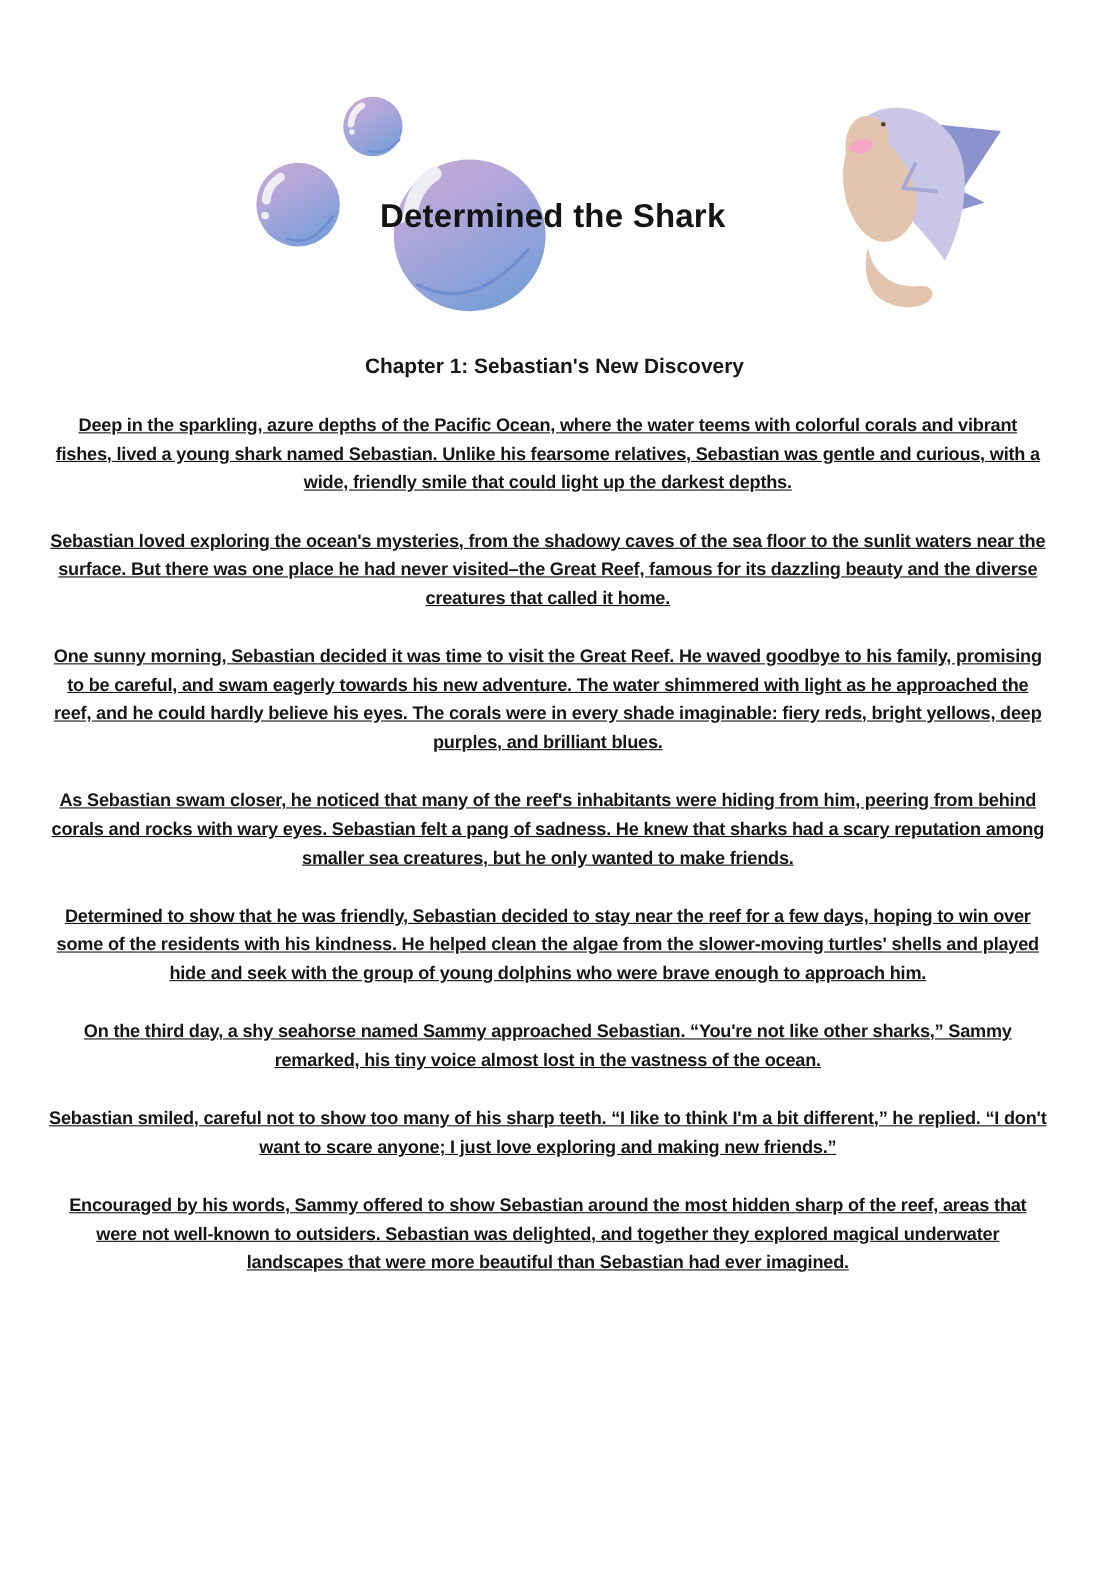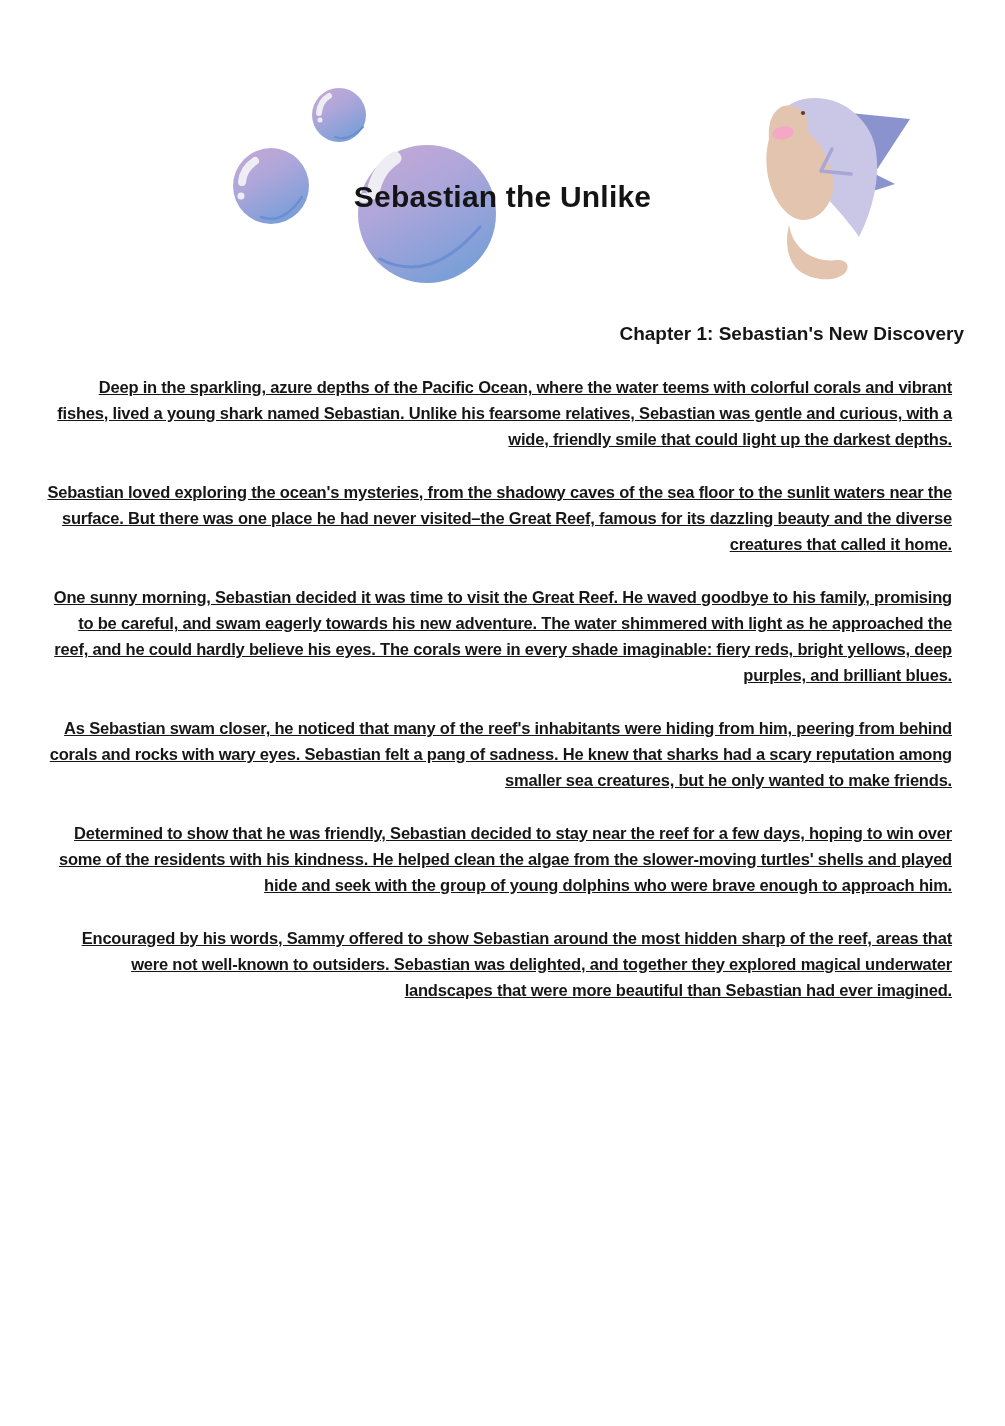--- a/index.html
+++ b/index.html
@@ -26,21 +26,21 @@
     position: absolute; left: 0; right: 0; top: 160px;
     text-align: center; z-index: 3;
     font-size: 30px; font-weight: bold;
     letter-spacing: 0.2px;
     color: #141414;
   }
 
   
   .story {
     position: absolute; left: 44px; right: 41px; top: 321px;
-    text-align: right;
+    text-align: center;
     font-size: 16.5px; font-weight: bold;
     line-height: 26px; letter-spacing: -0.2px;
     z-index: 2;
   }
   .story h2 {
     margin: 0; font-size: 19px; font-weight: bold;
     line-height: 26px; letter-spacing: 0;
   }
   .story p { margin: 27px 12px 0 0; text-decoration: underline; }
 </style>
@@ -97,25 +97,27 @@
              C 80,62 92,88 87,110 C 81,131 61,141 46,131
              C 27,118 16,84 24,54 Z" fill="#e3c4ae"></path>
 
     <ellipse cx="38" cy="48" rx="11" ry="6.5" transform="rotate(-10 38 48)" fill="#f4a8c5"></ellipse>
 
     <circle cx="58" cy="28" r="2.1" fill="#53402f"></circle>
 
     <path d="M 87,64 L 76,86 L 106,89" fill="none" stroke="#a7a6d6" stroke-width="3.5" stroke-linecap="round" stroke-linejoin="round"></path>
   </svg>
 
-  <h1 class="page-title">Sebastian the Unlike</h1>
+  <h1 class="page-title">Determined the Shark</h1>
 
   <main class="story">
     <h2>Chapter 1: Sebastian's New Discovery</h2>
     <p>Deep in the sparkling, azure depths of the Pacific Ocean, where the water teems with colorful corals and vibrant fishes, lived a young shark named Sebastian. Unlike his fearsome relatives, Sebastian was gentle and curious, with a wide, friendly smile that could light up the darkest depths.</p>
     <p>Sebastian loved exploring the ocean's mysteries, from the shadowy caves of the sea floor to the sunlit waters near the surface. But there was one place he had never visited–the Great Reef, famous for its dazzling beauty and the diverse creatures that called it home.</p>
     <p>One sunny morning, Sebastian decided it was time to visit the Great Reef. He waved goodbye to his family, promising to be careful, and swam eagerly towards his new adventure. The water shimmered with light as he approached the reef, and he could hardly believe his eyes. The corals were in every shade imaginable: fiery reds, bright yellows, deep purples, and brilliant blues.</p>
     <p>As Sebastian swam closer, he noticed that many of the reef's inhabitants were hiding from him, peering from behind corals and rocks with wary eyes. Sebastian felt a pang of sadness. He knew that sharks had a scary reputation among smaller sea creatures, but he only wanted to make friends.</p>
     <p>Determined to show that he was friendly, Sebastian decided to stay near the reef for a few days, hoping to win over some of the residents with his kindness. He helped clean the algae from the slower-moving turtles' shells and played hide and seek with the group of young dolphins who were brave enough to approach him.</p>
+    <p>On the third day, a shy seahorse named Sammy approached Sebastian. “You're not like other sharks,” Sammy remarked, his tiny voice almost lost in the vastness of the ocean.</p>
+    <p>Sebastian smiled, careful not to show too many of his sharp teeth. “I like to think I'm a bit different,” he replied. “I don't want to scare anyone; I just love exploring and making new friends.”</p>
     <p>Encouraged by his words, Sammy offered to show Sebastian around the most hidden sharp of the reef, areas that were not well-known to outsiders. Sebastian was delighted, and together they explored magical underwater landscapes that were more beautiful than Sebastian had ever imagined.</p>
   </main>
 
 </div>
 
 </body></html>

